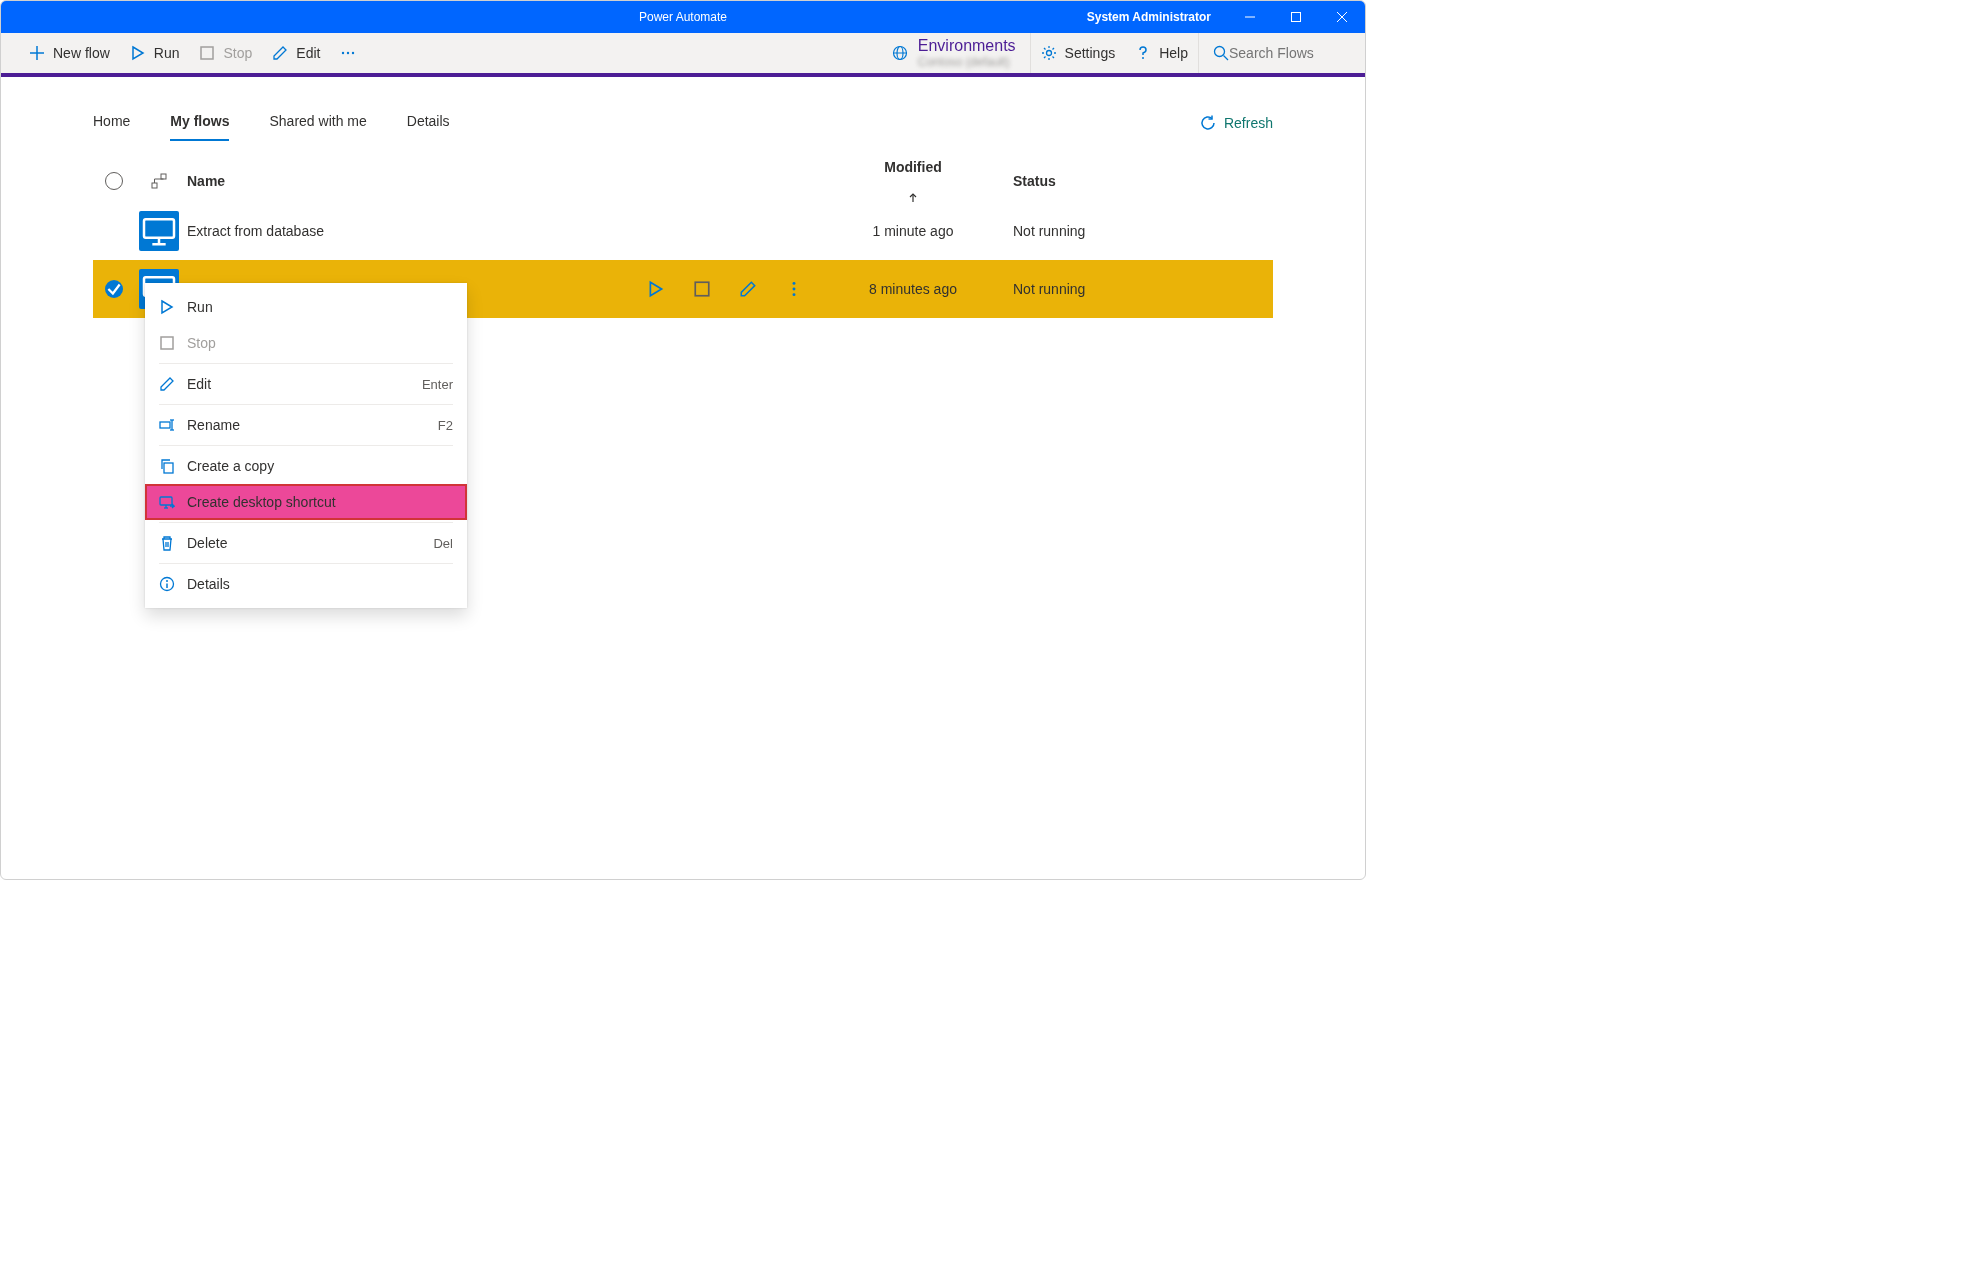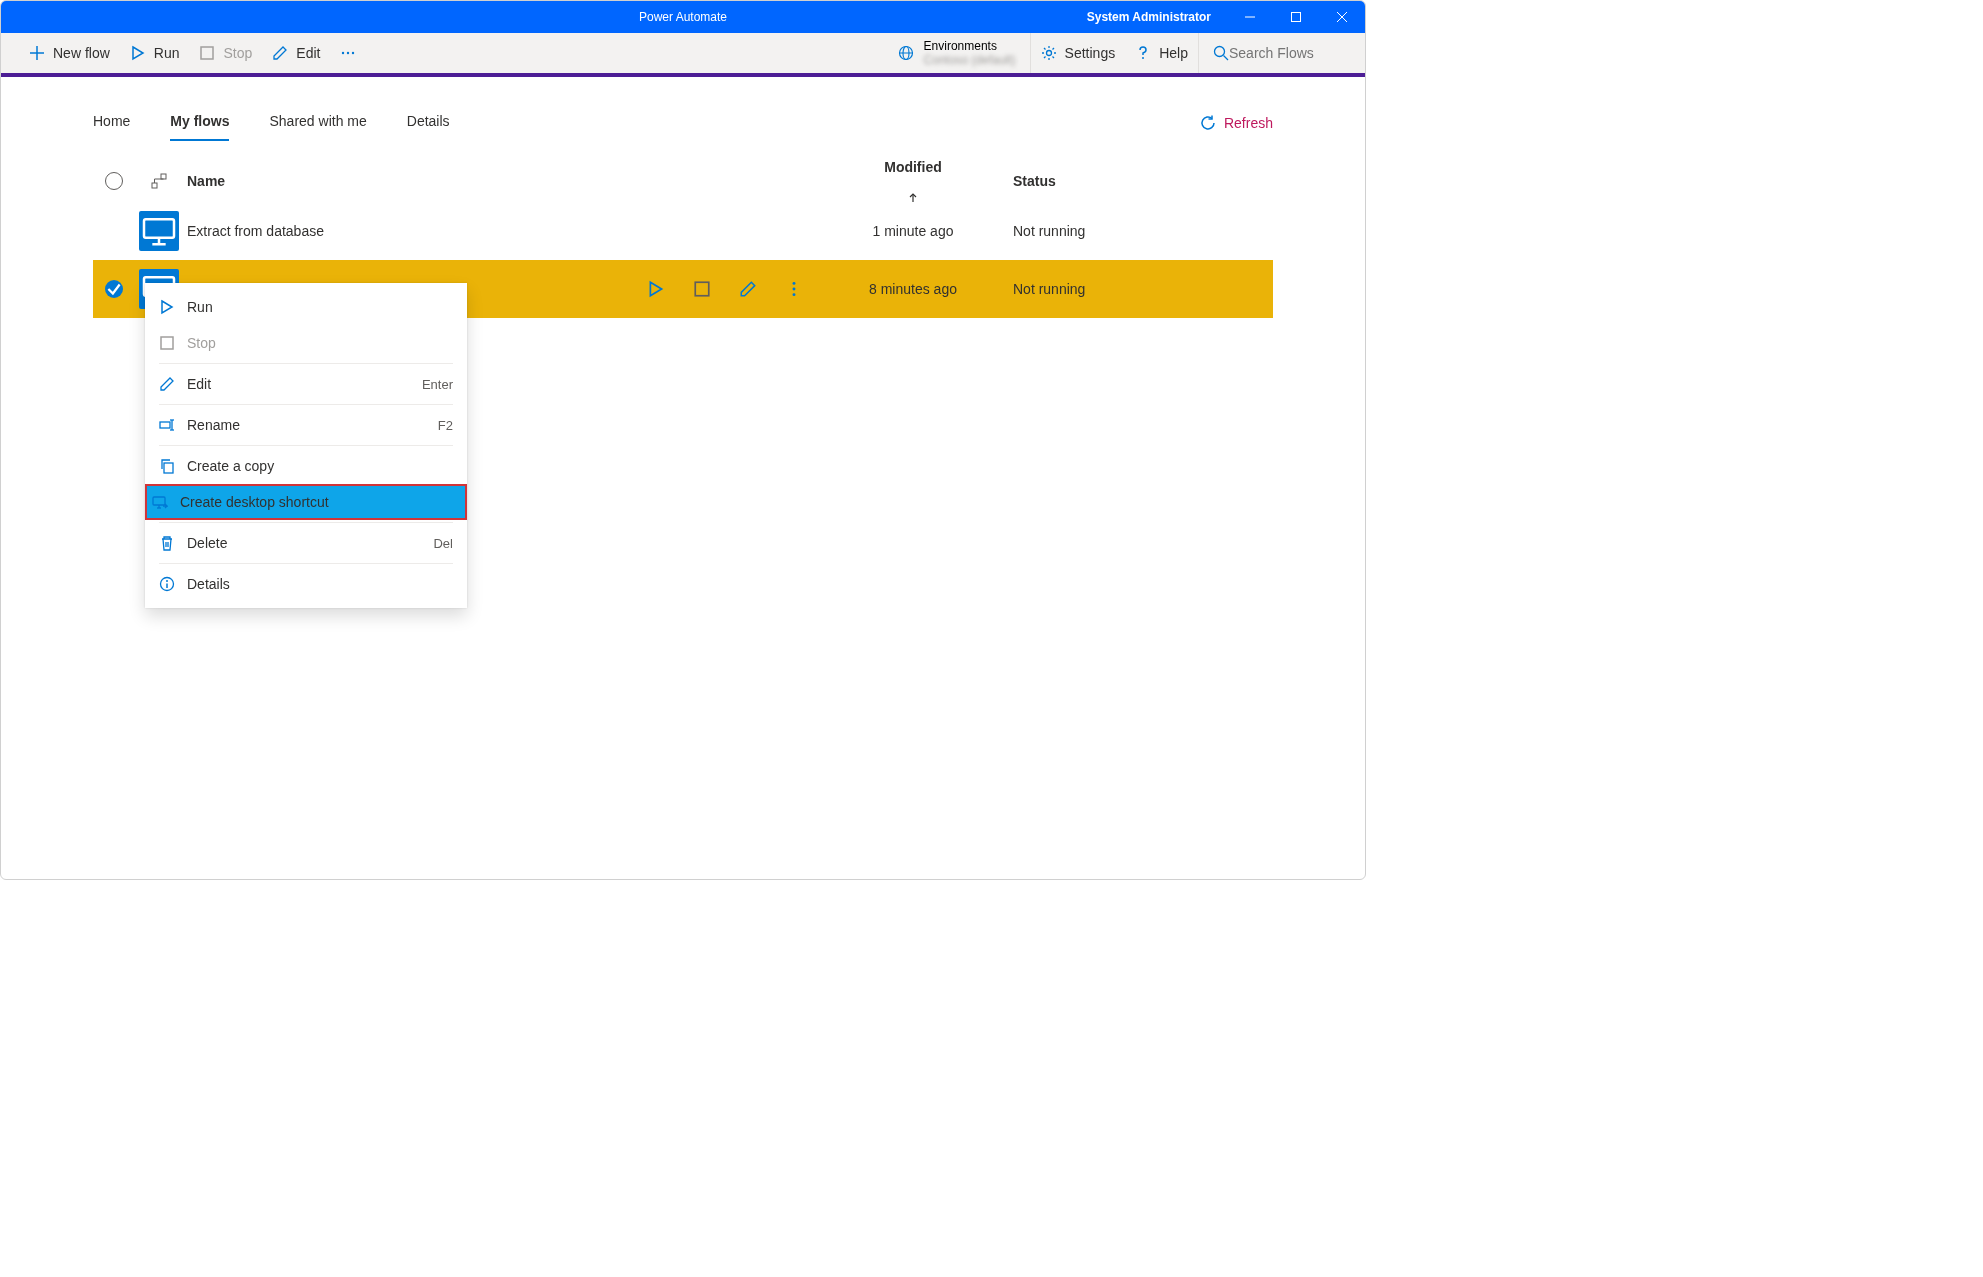--- a/index.html
+++ b/index.html
@@ -15,32 +15,32 @@
 
   
   .cmdbar { height: 44px; background: #f3f2f1; border-bottom: 4px solid #4c1d95; display: flex; align-items: center; padding: 0 12px 0 18px; font-size: 14px; color: #323130; }
   .cmd-item { display: flex; align-items: center; gap: 8px; padding: 0 10px; height: 100%; cursor: pointer; }
   .cmd-item.disabled { color: #a19f9d; }
   .cmd-icon { width: 16px; height: 16px; color: #0078d4; display: inline-flex; }
   .cmd-item.disabled .cmd-icon { color: #a19f9d; }
   .cmdbar-right { margin-left: auto; display: flex; align-items: center; height: 100%; }
   .env-block { display: flex; align-items: center; gap: 10px; padding: 0 14px; border-right: 1px solid #e1dfdd; height: 100%; }
   .env-text { display: flex; flex-direction: column; line-height: 1.2; }
-  .env-label { font-size: 12px; color: #000000; }
+  .env-label { font-size: 16px; color: #4c1d95; }
   .env-value { font-size: 12px; color: #a19f9d; filter: blur(2px); user-select: none; }
   .search-area { display: flex; align-items: center; gap: 0; padding: 0 14px; color: #605e5c; }
   .search-input { border: none; background: transparent; font-size: 14px; color: #605e5c; outline: none; width: 110px; }
 
   
   .content { padding: 28px 92px 0 92px; position: relative; }
   .tabs { display: flex; gap: 40px; font-size: 14px; color: #323130; border-bottom: 1px solid transparent; margin-bottom: 18px; align-items: center; }
   .tab { padding: 8px 0 12px 0; cursor: pointer; position: relative; }
   .tab.active { font-weight: 600; }
   .tab.active::after { content: ""; position: absolute; left: 0; right: 0; bottom: 0; height: 2px; background: #0078d4; }
-  .refresh { margin-left: auto; display: flex; align-items: flex-end; gap: 8px; color: #be185d; cursor: pointer; font-size: 14px; }
+  .refresh { margin-left: auto; display: flex; align-items: flex-end; gap: 8px; color: #0f766e; cursor: pointer; font-size: 14px; }
   .refresh svg { color: #0078d4; }
 
   
   .table { width: 100%; }
   .thead { display: flex; align-items: center; height: 42px; font-size: 14px; color: #323130; font-weight: 600; }
   .col-sel { width: 42px; display: flex; justify-content: center; }
   .col-icon { width: 48px; display: flex; justify-content: center; }
   .col-name { flex: 1; padding-left: 4px; }
   .col-mod { width: 200px; display:flex; align-items:center; gap:18px;flex-direction:column;}
   .col-status { width: 260px; }
@@ -53,21 +53,21 @@
 
   .sel-circle { width: 18px; height: 18px; border: 1px solid #605e5c; border-radius: 50%; }
   .sel-check { width: 18px; height: 18px; background: #0078d4; border-radius: 50%; display:flex; align-items:center; justify-content:center; color:#fff; }
 
   
   .ctxmenu { position: absolute; left: 144px; top: 206px; width: 322px; background: #fff; box-shadow: 0 8px 16px rgba(0,0,0,0.14), 0 0 2px rgba(0,0,0,0.12); font-size: 14px; color: #323130; padding: 6px 0; }
   .ctx-item { display: flex; align-items: center; height: 36px; padding: 0 14px; gap: 12px; cursor: pointer; }
   .ctx-item.disabled { color: #a19f9d; }
   .ctx-item .kbd { margin-left: auto; color: #605e5c; font-size: 13px; }
   .ctx-sep { height: 1px; background: #edebe9; margin: 2px 14px; }
-  .ctx-item.highlight { background: #0ea5e9; outline: 2px solid #d13438; outline-offset: -2px; padding-left: 7px; }
+  .ctx-item.highlight { background: #ec4899; outline: 2px solid #d13438; outline-offset: -2px; }
   .ctx-icon { width: 16px; height: 16px; color: #0078d4; display:inline-flex; align-items:center; justify-content:center; flex-shrink:0;}
   .ctx-item.disabled .ctx-icon { color: #a19f9d; }
 
   svg { width: 100%; height: 100%; }
 </style>
 </head>
 <body>
 
 <div class="titlebar">
   <div class="titlebar-title">Power Automate</div>

